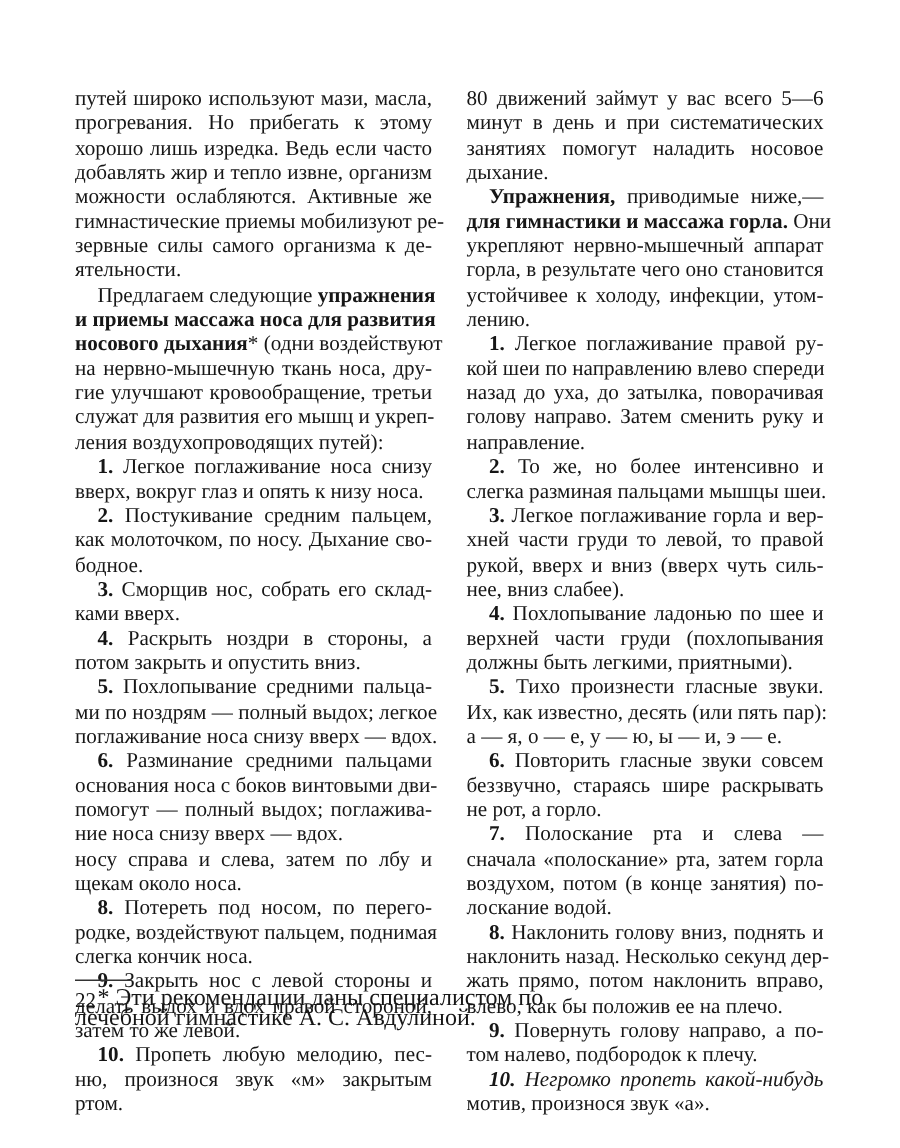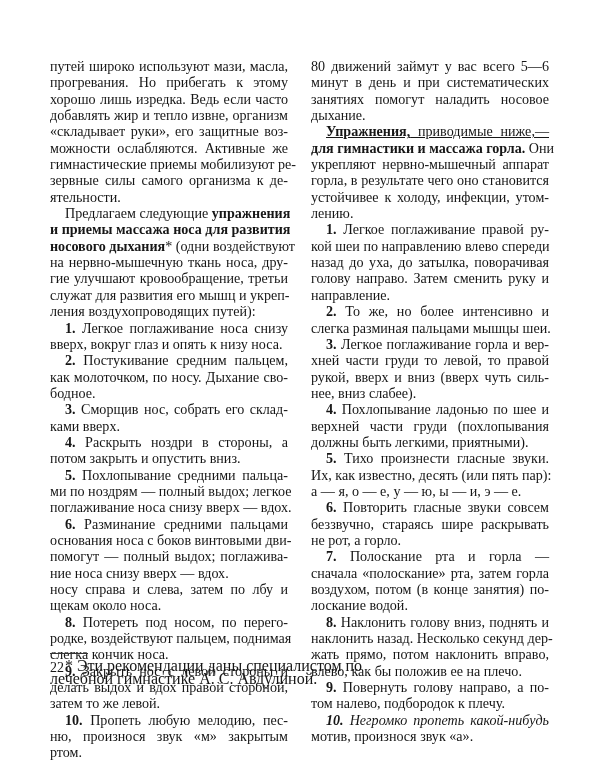--- a/index.html
+++ b/index.html
@@ -19,21 +19,20 @@
 </style>
 </head>
 <body>
 
 <div id="col-left" class="col">
     <div class="p">
       <span class="line"><span>путей широко используют мази, масла,</span></span>
       <span class="line"><span>прогревания. Но прибегать к этому</span></span>
       <span class="line"><span>хорошо лишь изредка. Ведь если часто</span></span>
       <span class="line"><span>добавлять жир и тепло извне, организм</span></span>
-      <span class="line"><span>«складывает руки», его защитные воз-</span></span>
       <span class="line"><span>можности ослабляются. Активные же</span></span>
       <span class="line"><span>гимнастические приемы мобилизуют ре-</span></span>
       <span class="line"><span>зервные силы самого организма к де-</span></span>
       <span class="line last"><span>ятельности.</span></span>
     </div>
     <div class="p">
       <span class="line" style="text-indent: 15px;"><span>Предлагаем следующие </span><span class="b">упражнения</span></span>
       <span class="line"><span class="b">и приемы массажа носа для развития</span></span>
       <span class="line"><span class="b">носового дыхания</span><span>* (одни воздействуют</span></span>
       <span class="line"><span>на нервно-мышечную ткань носа, дру-</span></span>
@@ -90,21 +89,21 @@
     </div>
   </div>
 <div id="col-right" class="col">
     <div class="p">
       <span class="line"><span>80 движений займут у вас всего 5—6</span></span>
       <span class="line"><span>минут в день и при систематических</span></span>
       <span class="line"><span>занятиях помогут наладить носовое</span></span>
       <span class="line last"><span>дыхание.</span></span>
     </div>
     <div class="p">
-      <span class="line" style="text-indent: 15px; text-decoration: underline;"><span class="b">Упражнения,</span><span> приводимые ниже,—</span></span>
+      <span class="line" style="text-indent: 15px;"><span class="b">Упражнения,</span><span> приводимые ниже,—</span></span>
       <span class="line"><span class="b">для гимнастики и массажа горла.</span><span> Они</span></span>
       <span class="line"><span>укрепляют нервно-мышечный аппарат</span></span>
       <span class="line"><span>горла, в результате чего оно становится</span></span>
       <span class="line"><span>устойчивее к холоду, инфекции, утом-</span></span>
       <span class="line last"><span>лению.</span></span>
     </div>
     <div class="p">
       <span class="line" style="text-indent: 15px;"><span class="b">1.</span><span> Легкое поглаживание правой ру-</span></span>
       <span class="line"><span>кой шеи по направлению влево спереди</span></span>
       <span class="line"><span>назад до уха, до затылка, поворачивая</span></span>
@@ -130,21 +129,21 @@
       <span class="line" style="text-indent: 15px;"><span class="b">5.</span><span> Тихо произнести гласные звуки.</span></span>
       <span class="line"><span>Их, как известно, десять (или пять пар):</span></span>
       <span class="line last"><span>а — я, о — е, у — ю, ы — и, э — е.</span></span>
     </div>
     <div class="p">
       <span class="line" style="text-indent: 15px;"><span class="b">6.</span><span> Повторить гласные звуки совсем</span></span>
       <span class="line"><span>беззвучно, стараясь шире раскрывать</span></span>
       <span class="line last"><span>не рот, а горло.</span></span>
     </div>
     <div class="p">
-      <span class="line" style="text-indent: 15px;"><span class="b">7.</span><span> Полоскание рта и горла —</span></span>
+      <span class="line" style="text-indent: 15px;"><span class="b">7.</span><span> Полоскание рта и слева —</span></span>
       <span class="line"><span>сначала «полоскание» рта, затем горла</span></span>
       <span class="line"><span>воздухом, потом (в конце занятия) по-</span></span>
       <span class="line last"><span>лоскание водой.</span></span>
     </div>
     <div class="p">
       <span class="line" style="text-indent: 15px;"><span class="b">8.</span><span> Наклонить голову вниз, поднять и</span></span>
       <span class="line"><span>наклонить назад. Несколько секунд дер-</span></span>
       <span class="line"><span>жать прямо, потом наклонить вправо,</span></span>
       <span class="line last"><span>влево, как бы положив ее на плечо.</span></span>
     </div>

